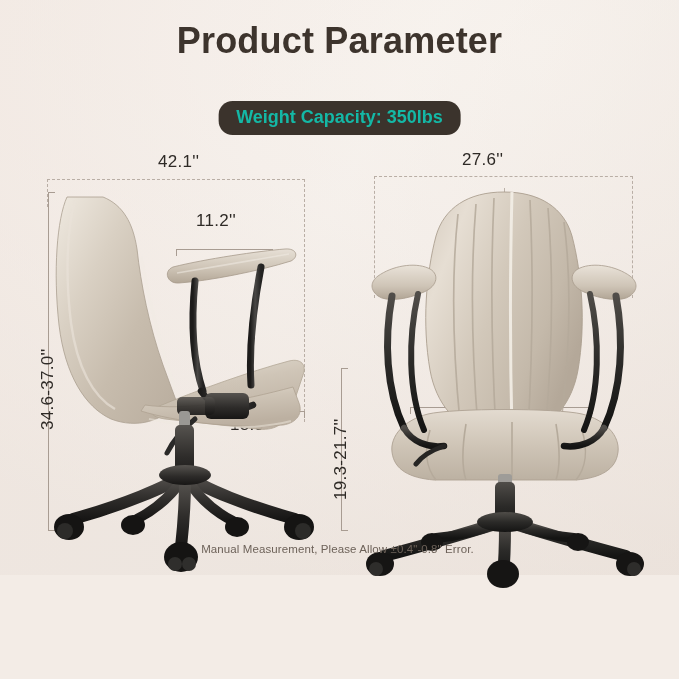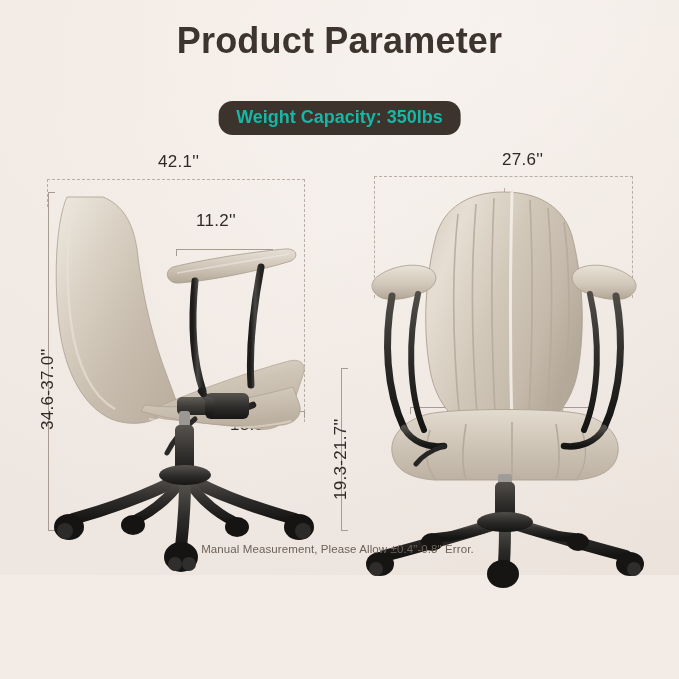--- a/index.html
+++ b/index.html
@@ -183,21 +183,21 @@
       <ellipse cx="192" cy="352" rx="12" ry="10"></ellipse>
       <ellipse cx="136" cy="382" rx="17" ry="15"></ellipse>
       <ellipse cx="130" cy="389" rx="7" ry="7" fill="#2f2e2c"></ellipse>
       <ellipse cx="144" cy="389" rx="7" ry="7" fill="#2f2e2c"></ellipse>
     </g>
   </svg>
 
   <div class="dash-h" style="left:374px;top:176px;width:259px;"></div>
   <div class="dash-v" style="left:374px;top:176px;height:122px;"></div>
   <div class="dash-v" style="left:632px;top:176px;height:122px;"></div>
-  <div class="dim-label" style="left:502px;top:150px;text-align:right;">27.6''</div>
+  <div class="dim-label" style="left:462px;top:150px;text-align:right;">27.6''</div>
 
   <div class="solid-v" style="left:504px;top:188px;height:200px;opacity:.75;"></div>
   <div class="lbl16" style="left:508px;top:258px;">16.1''</div>
 
   <div class="solid-h" style="left:410px;top:407px;width:183px;"></div>
   <div class="tick-h" style="left:410px;top:407px;"></div>
   <div class="tick-h" style="left:592px;top:407px;"></div>
   <div class="dim-label" style="left:520px;top:412px;">24.4''</div>
 
   <svg class="chair" style="left:370px;top:178px;width:268px;height:400px;" viewBox="0 0 268 400">

